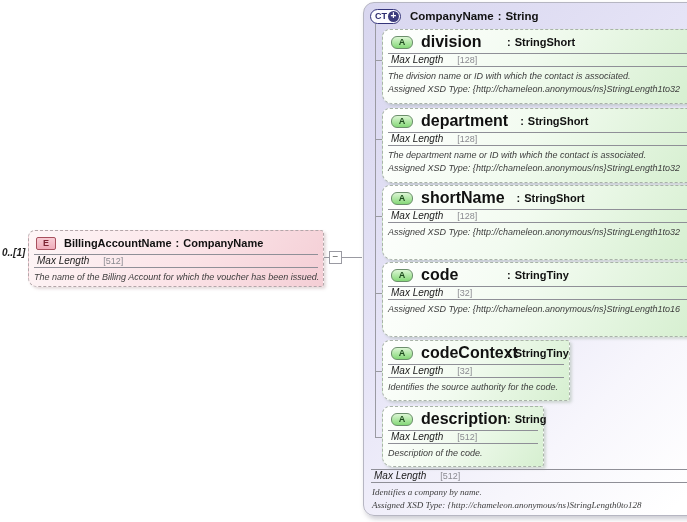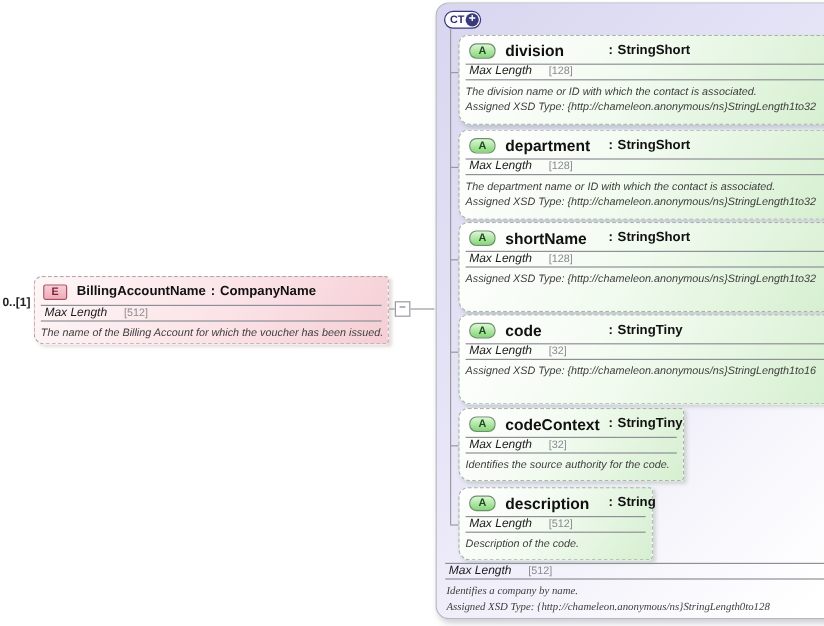--- a/index.html
+++ b/index.html
@@ -9,21 +9,21 @@
   }
   
   .hline{position:absolute;height:0;border-top:1px solid #9a9aa2;}
   .vline{position:absolute;width:0;border-left:1px solid #9a9aa2;}
   .handle{
     position:absolute;left:329px;top:251px;width:13px;height:13px;box-sizing:border-box;
     background:#ffffff;border:1px solid #9a9aa2;color:#555;font-size:10px;line-height:10px;
     text-align:center;cursor:pointer;
   }
   
-  .mult{position:absolute;left:2px;top:247px;font-size:10px;font-weight:bold;color:#222;}
+  .mult{position:absolute;left:2px;top:247px;font-size:10px;font-style:italic;font-weight:bold;color:#222;}
   
   .elem-box{
     position:absolute;left:28px;top:230px;width:296px;height:57px;box-sizing:border-box;
     border:1px dashed #b3a6a9;border-radius:7px 3px 3px 9px;
     background:linear-gradient(125deg,#fef6f7 0%,#fbe3e7 55%,#f4ced5 100%);
     box-shadow:2px 2px 3px rgba(150,110,115,0.25);
   }
   .box-header{display:flex;align-items:center;gap:8px;padding:4px 6px 3px 7px;height:16px;}
   .box-title{font-size:11px;font-weight:bold;white-space:nowrap;}
   .sep{font-weight:bold;font-size:11px;margin:0 4px;}
@@ -67,21 +67,21 @@
     border:1px dashed #a9b3a8;border-radius:8px 3px 3px 10px;
     background:linear-gradient(125deg,#ffffff 0%,#f2fbf0 45%,#d6efd0 100%);
     box-shadow:2px 2px 3px rgba(110,140,110,0.28);
   }
   .attr-box .box-header{padding:4px 4px 3px 8px;}
   .a-icon{
     flex:0 0 auto;width:22px;height:13px;box-sizing:border-box;border:1px solid #6c8f6c;
     background:linear-gradient(#dcf6d4,#85d878);color:#1d4a1d;font-size:9px;font-weight:bold;
     line-height:11px;text-align:center;border-radius:6px;
   }
-  .attr-name{font-size:13px;font-weight:bold;min-width:74px;white-space:nowrap;}
+  .attr-name{font-size:16px;font-weight:bold;min-width:74px;white-space:nowrap;}
   .attr-type{font-size:11px;font-weight:bold;white-space:nowrap;}
   .a0{top:26px;width:311px;height:75px;}
   .a1{top:105px;width:311px;height:75px;}
   .a2{top:182px;width:311px;height:75px;}
   .a3{top:259px;width:311px;height:75px;}
   .a4{top:337px;width:188px;height:61px;}
   .a5{top:403px;width:162px;height:61px;}
   
   .ct-footer{position:absolute;left:0;right:0;top:466px;}
   .ct-footer .ml-row{margin:0 7px;}
@@ -112,20 +112,21 @@
 
   <div class="hline" style="left:324px;top:257px;width:38px;"></div>
   <div class="handle">−</div>
 
   <div class="ct-box">
     <div class="ct-header">
       <span class="ct-icon">
         <span class="ct-icon-label">CT</span>
         <span class="ct-expand">+</span>
       </span>
+      <span class="ct-title"><span>CompanyName</span><span class="sep">:</span><span>String</span></span>
     </div>
 
     <div class="vline spine"></div>
     <div class="hline stub s0"></div>
     <div class="hline stub s1"></div>
     <div class="hline stub s2"></div>
     <div class="hline stub s3"></div>
     <div class="hline stub s4"></div>
     <div class="hline stub s5"></div>
 

